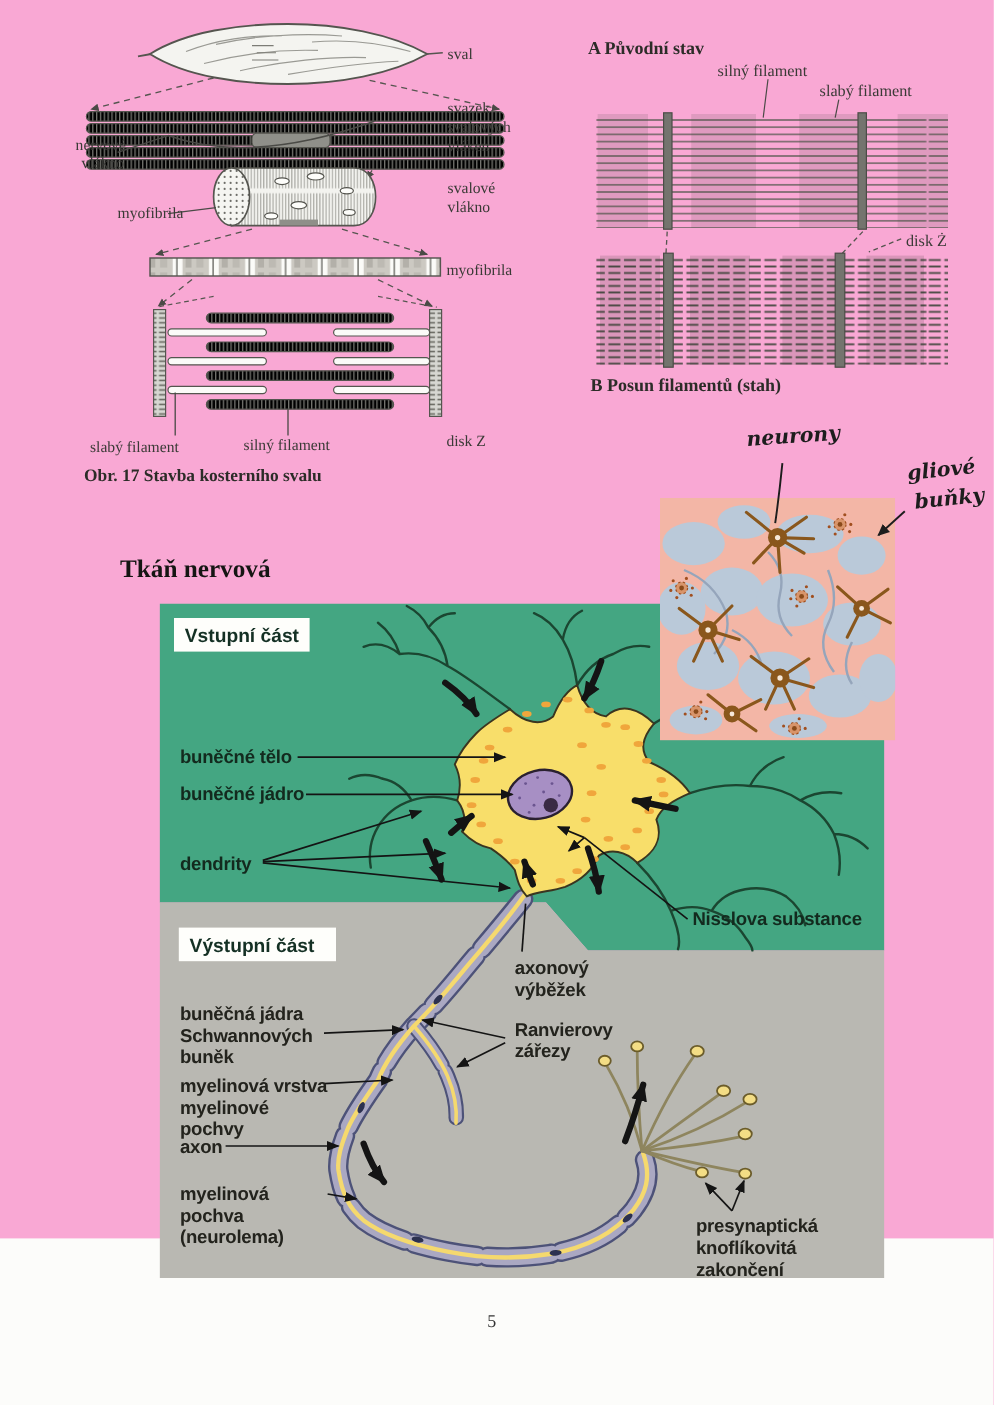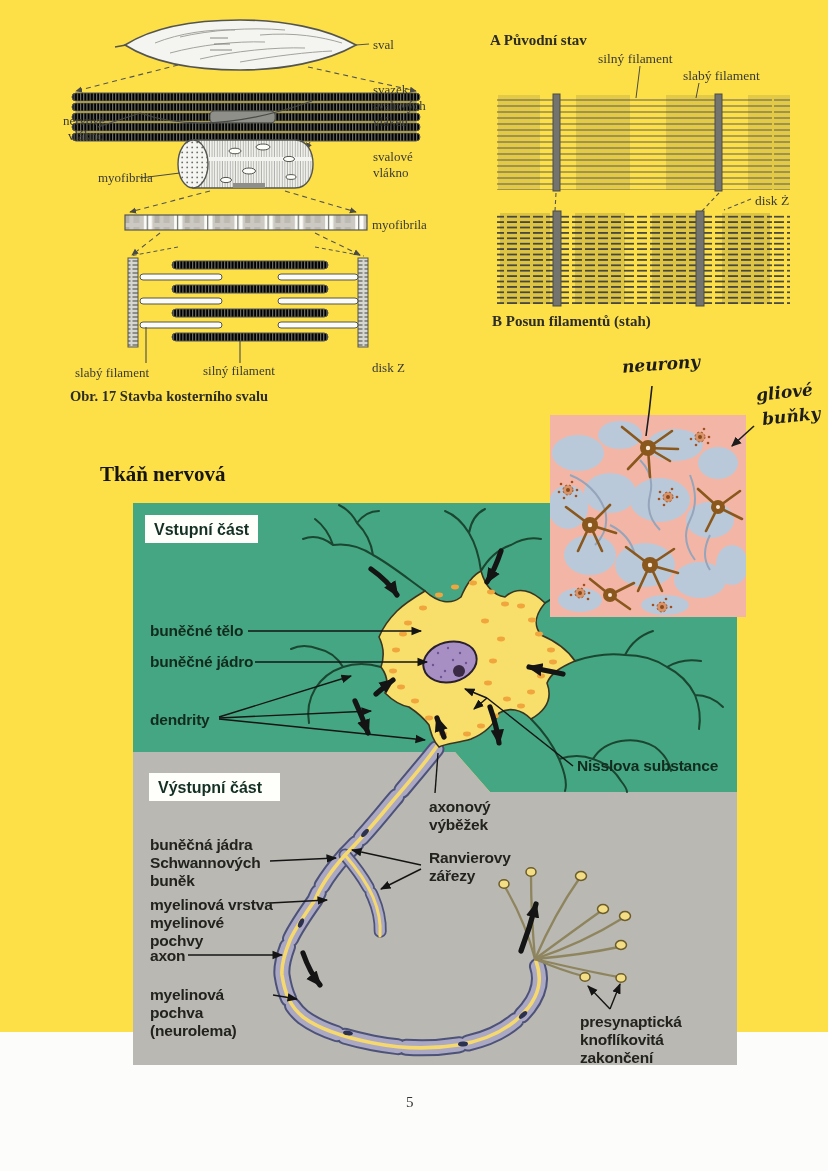--- a/index.html
+++ b/index.html
@@ -1,17 +1,17 @@
 <!DOCTYPE html>
 <html><head>
 <meta charset="utf-8">
 <style>
   html,body{margin:0;padding:0;}
   body{width:828px;height:1171px;background:#fcfcfa;font-family:"Liberation Serif",serif;overflow:hidden;}
-  .page{position:relative;width:828px;height:1032px;background:#fde047;}
+  .page{position:relative;width:828px;height:1032px;background:#f9a8d4;}
   .abs{position:absolute;}
   svg text{user-select:none;}
   .mlbl{font:13px "Liberation Serif",serif;fill:#3a3a36;}
   .mcap{font:600 14.5px "Liberation Serif",serif;fill:#2c2c28;}
   .ftit{font:700 15px "Liberation Serif",serif;fill:#2c2c28;}
   .flbl{font:13.5px "Liberation Serif",serif;fill:#3a3a36;}
   .nlbl{font:700 15.5px "Liberation Sans",sans-serif;fill:#132a1e;letter-spacing:-0.2px;}
   .nlblg{font:700 15.5px "Liberation Sans",sans-serif;fill:#23231d;letter-spacing:-0.2px;}
   .nbox{font:700 16px "Liberation Sans",sans-serif;fill:#143024;}
   .heading{font:700 21px "Liberation Serif",serif;color:#151513;text-align:center;}

